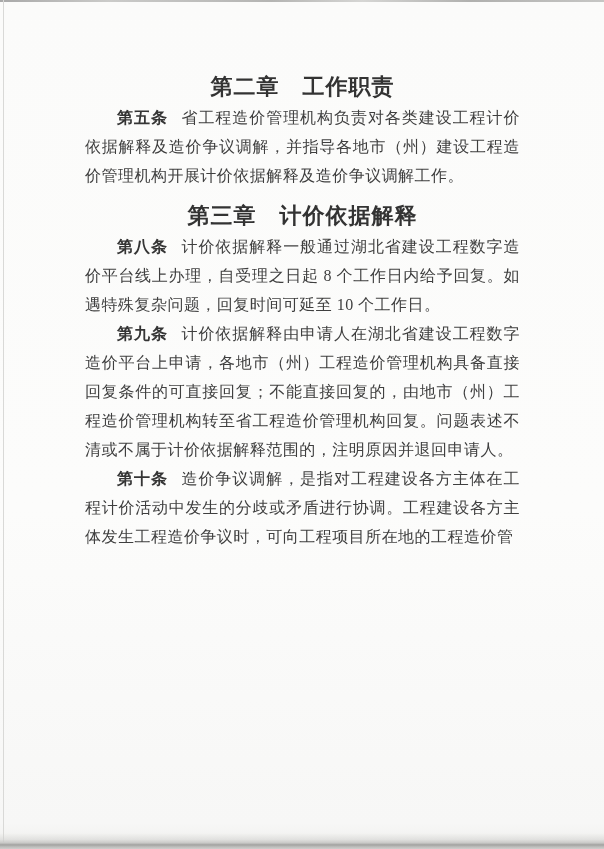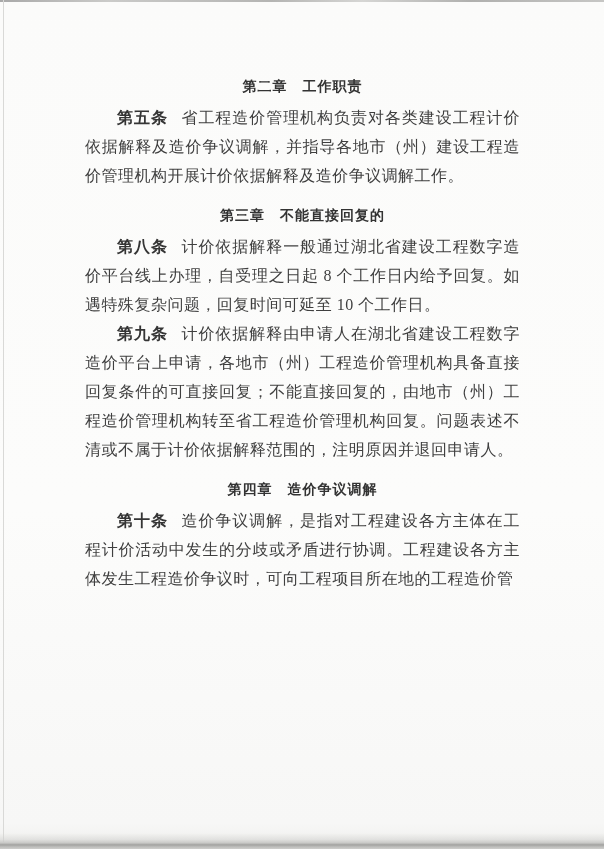--- a/index.html
+++ b/index.html
@@ -45,21 +45,21 @@
   }
   .doc {
     position: relative;
     padding: 70px 84px 0 85px;
     color: #3f3f3f;
     font-family: "Liberation Serif", "DejaVu Serif", serif;
   }
   .chapter-heading {
     font-family: "Liberation Sans", "DejaVu Sans", sans-serif;
     font-weight: 700;
-    font-size: 14px;
+    font-size: 22px;
     line-height: 33px;
     margin: 9px 0 0 0;
     text-align: center;
     color: #333333;
     letter-spacing: 1px;
   }
   .chapter-heading:first-child { margin-top: 0; }
   .article {
     font-size: 16px;
     line-height: 29px;
@@ -81,27 +81,26 @@
   <div class="edge-top"></div>
   <div class="edge-left"></div>
 
   <div class="doc">
 
     <h2 class="chapter-heading">第二章　工作职责</h2>
 
     <p class="article"><span class="article-lead">第五条</span><span>省工程造价管理机构负责对各类建设工程计价依据解释及造价争议调解，并指导各地市（州）建设工程造价管理机构开展计价依据解释及造价争议调解工作。</span></p>
 
 
-    <h2 class="chapter-heading">第三章　不能直接回复的</h2>
+    <h2 class="chapter-heading">第三章　计价依据解释</h2>
 
 
     <p class="article"><span class="article-lead">第八条</span><span>计价依据解释一般通过湖北省建设工程数字造价平台线上办理，自受理之日起 8 个工作日内给予回复。如遇特殊复杂问题，回复时间可延至 10 个工作日。</span></p>
 
     <p class="article"><span class="article-lead">第九条</span><span>计价依据解释由申请人在湖北省建设工程数字造价平台上申请，各地市（州）工程造价管理机构具备直接回复条件的可直接回复；不能直接回复的，由地市（州）工程造价管理机构转至省工程造价管理机构回复。问题表述不清或不属于计价依据解释范围的，注明原因并退回申请人。</span></p>
 
-    <h2 class="chapter-heading">第四章　造价争议调解</h2>
 
     <p class="article"><span class="article-lead">第十条</span><span>造价争议调解，是指对工程建设各方主体在工程计价活动中发生的分歧或矛盾进行协调。工程建设各方主体发生工程造价争议时，可向工程项目所在地的工程造价管</span></p>
 
   </div>
 
   <div class="edge-bottom"></div>
 </div>
 
 </body></html>

